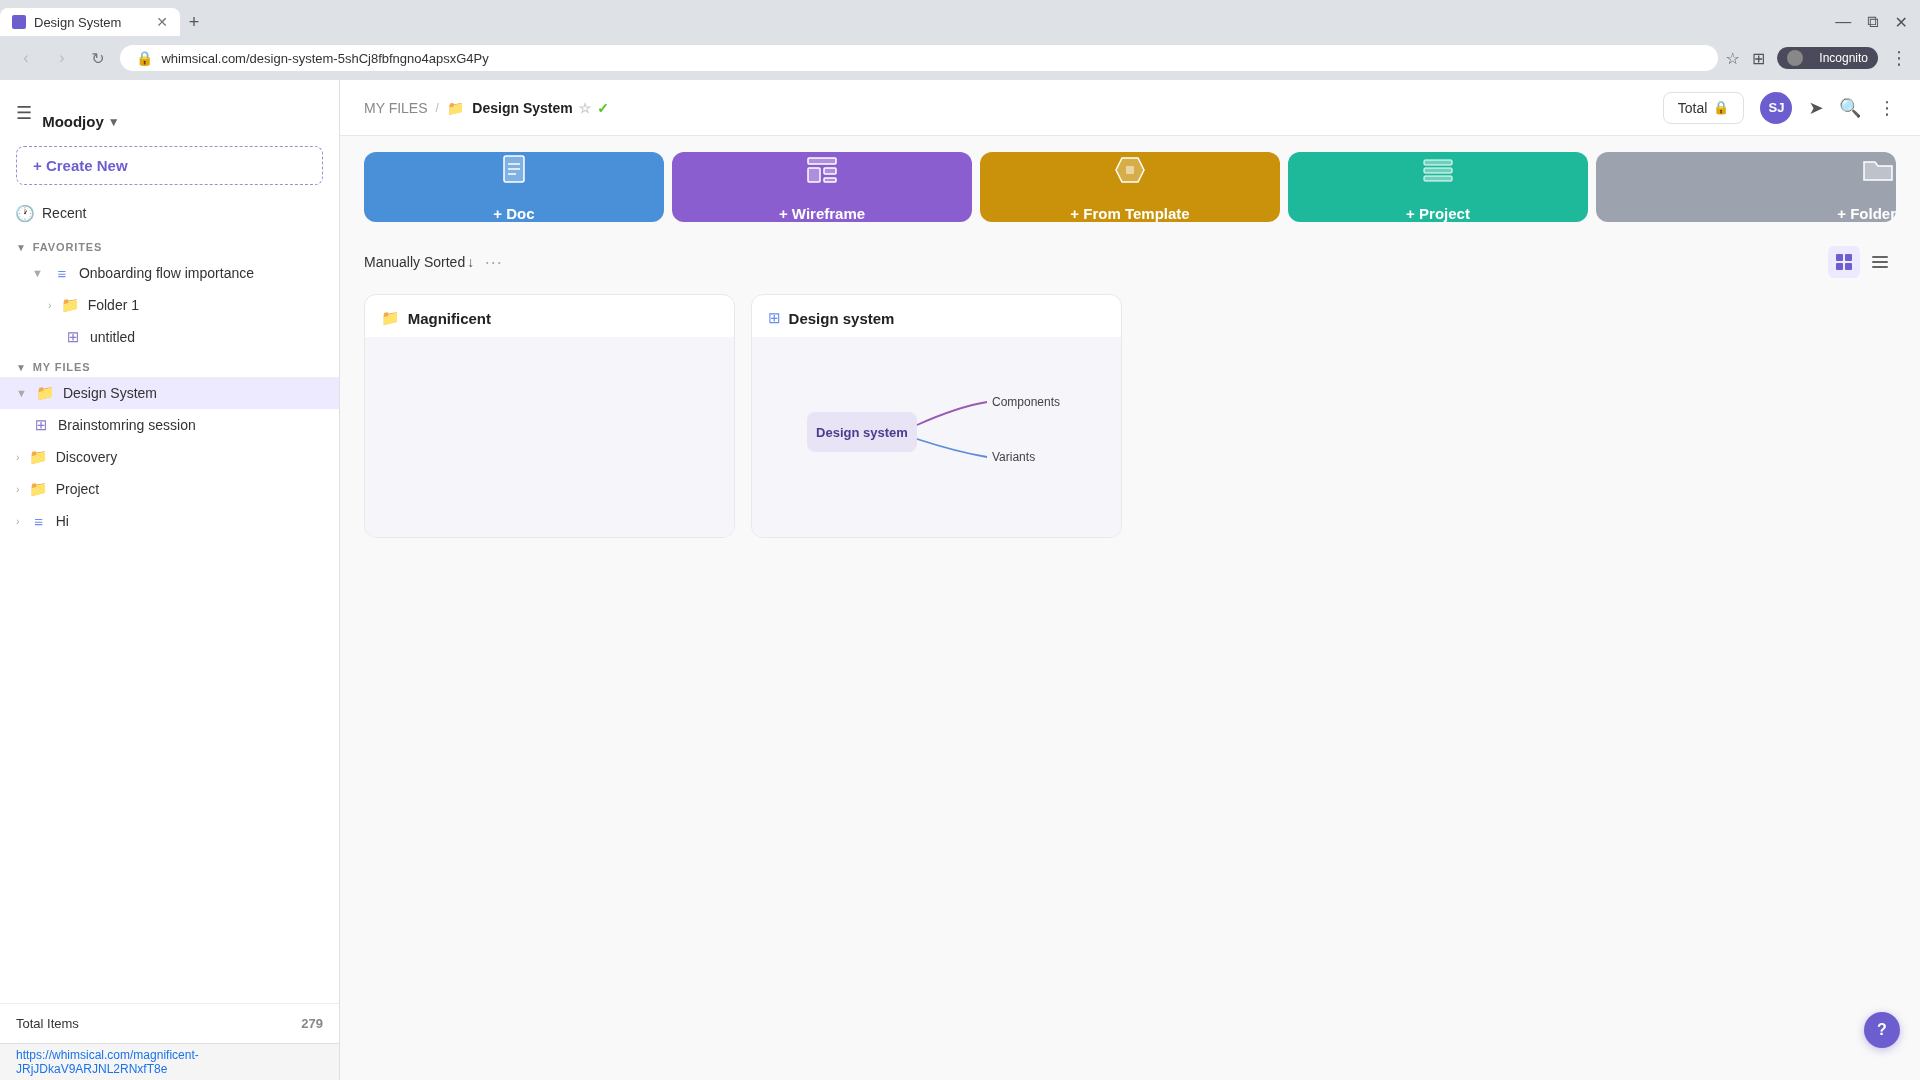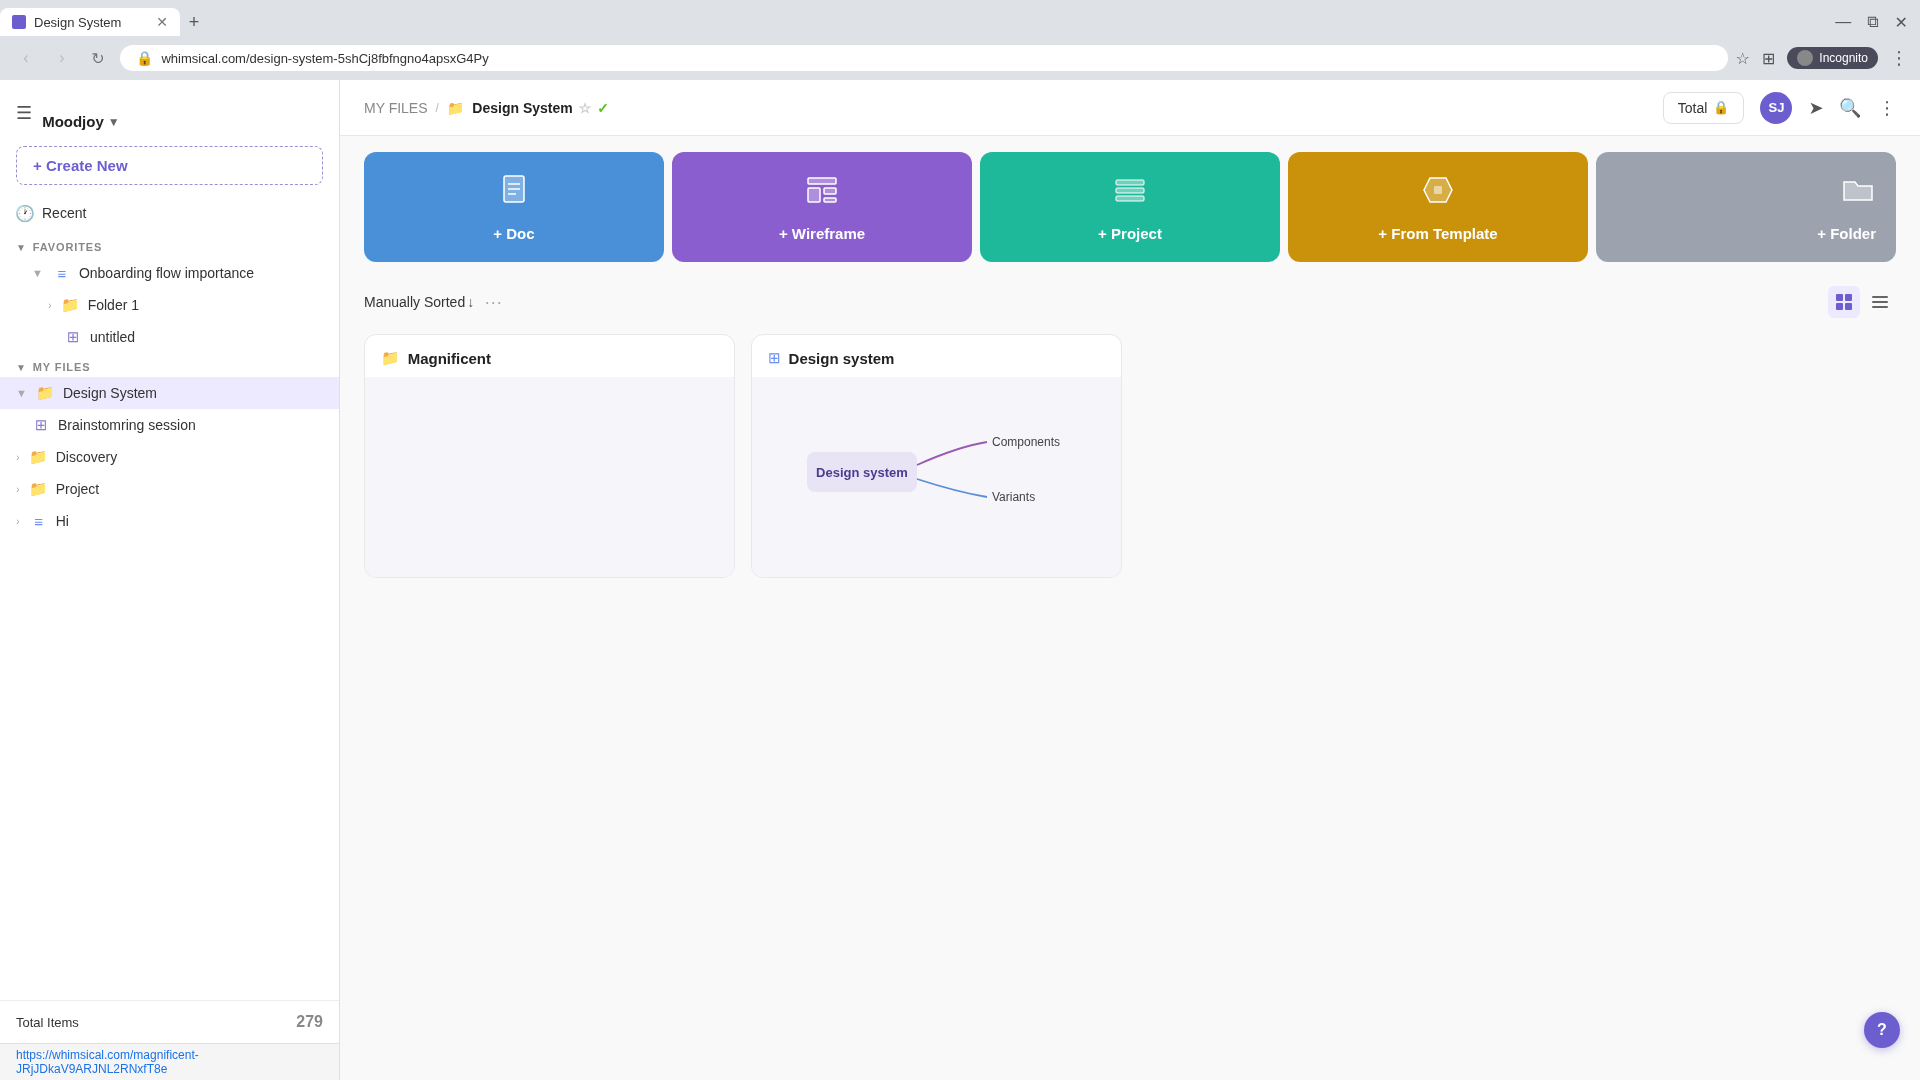--- a/index.html
+++ b/index.html
@@ -15,21 +15,21 @@
     .tab-controls { margin-left: auto; display: flex; align-items: center; gap: 16px; padding-right: 12px; }
     .tab-ctrl-btn { font-size: 16px; color: #555; cursor: pointer; }
 
     .address-bar { display: flex; align-items: center; padding: 6px 12px; gap: 8px; background: #dee1e6; height: 44px; }
     .nav-btn { width: 28px; height: 28px; display: flex; align-items: center; justify-content: center; color: #777; font-size: 16px; cursor: pointer; }
     .nav-btn.disabled { color: #bbb; cursor: default; }
     .url-bar { flex: 1; background: #fff; border-radius: 20px; padding: 5px 16px; font-size: 13px; color: #333; display: flex; align-items: center; gap: 8px; }
     .url-text { flex: 1; }
     .address-right { display: flex; align-items: center; gap: 12px; }
     .addr-btn { font-size: 16px; color: #555; cursor: pointer; }
-    .incognito-badge { background: #4a4a5a; color: #fff; border-radius: 12px; padding: 3px 10px; font-size: 12px; display: flex; align-items: center; gap: 6px; }
+    .incognito-badge { background: #4a4a5a; color: #fff; border-radius: 12px; padding: 3px 10px; font-size: 12px; display: flex; align-items: center; gap: 16px; }
     .incognito-icon { width: 16px; height: 16px; background: #888; border-radius: 50%; display: inline-block; }
     .menu-dots { font-size: 18px; color: #555; cursor: pointer; }
 
     
     .app { display: flex; flex: 1; overflow: hidden; }
 
     
     .sidebar { width: 340px; background: #fff; display: flex; flex-direction: column; border-right: 1px solid #e0e0e0; overflow-y: auto; flex-shrink: 0; }
     .sidebar-header { padding: 16px 16px 8px; display: flex; align-items: center; gap: 10px; }
     .sidebar-menu-icon { color: #555; font-size: 18px; cursor: pointer; }
@@ -50,21 +50,21 @@
     .sidebar-sub-item { padding-left: 32px; }
     .sidebar-sub-sub-item { padding-left: 48px; }
 
     .folder-icon { color: #8b7fcc; font-size: 15px; }
     .doc-icon { color: #6c8fef; font-size: 15px; }
     .board-icon { color: #8b7fcc; font-size: 15px; }
 
     .expand-chevron { color: #aaa; font-size: 11px; margin-right: 2px; }
 
     .sidebar-footer { margin-top: auto; padding: 12px 16px; border-top: 1px solid #eee; display: flex; align-items: center; justify-content: space-between; font-size: 13px; color: #333; }
-    .total-count { font-size: 16px; color: #888; font-weight: 600; }
+    .total-count { font-size: 13px; color: #888; font-weight: 600; }
 
     .status-bar { padding: 4px 16px; font-size: 12px; color: #1a73e8; background: #f5f5f5; border-top: 1px solid #e0e0e0; }
 
     
     .main { flex: 1; display: flex; flex-direction: column; overflow: hidden; background: #f9f9f9; }
 
     .main-header { background: #fff; padding: 0 24px; display: flex; align-items: center; justify-content: space-between; height: 56px; border-bottom: 1px solid #e8e8e8; }
     .breadcrumb { display: flex; align-items: center; gap: 8px; font-size: 14px; }
     .breadcrumb-link { color: #888; cursor: pointer; }
     .breadcrumb-sep { color: #bbb; font-size: 12px; }
@@ -76,21 +76,21 @@
     .header-actions { display: flex; align-items: center; gap: 16px; }
     .share-btn { display: flex; align-items: center; gap: 6px; padding: 7px 14px; border-radius: 8px; border: 1px solid #e0e0e0; background: #fff; font-size: 14px; color: #333; cursor: pointer; font-weight: 500; }
     .share-btn .lock-icon { font-size: 13px; color: #666; }
     .avatar { width: 32px; height: 32px; border-radius: 50%; background: #6c5ecf; color: #fff; display: flex; align-items: center; justify-content: center; font-size: 13px; font-weight: 700; cursor: pointer; }
     .send-icon { color: #555; font-size: 18px; cursor: pointer; }
     .search-icon-btn { color: #555; font-size: 18px; cursor: pointer; }
     .more-icon { color: #555; font-size: 18px; cursor: pointer; }
 
     
     .create-buttons { display: flex; gap: 0; padding: 16px 24px; background: #f9f9f9; }
-    .create-card { display: flex; flex-direction: column; align-items: center; justify-content: center; gap: 10px; padding: 20px; border-radius: 12px; cursor: pointer; min-width: 160px; flex: 1; margin: 0 4px; }
+    .create-card { display: flex; flex-direction: column; align-items: center; justify-content: center; gap: 10px; border-radius: 12px; cursor: pointer; min-width: 160px; flex: 1; margin: 0 4px; }
     .create-card:first-child { margin-left: 0; }
     .create-card:last-child { margin-right: 0; align-items: flex-end; }
     .create-card-icon { font-size: 28px; color: #fff; }
     .create-card-label { font-size: 15px; font-weight: 600; color: #fff; }
 
     .card-doc { background: #4a90d9; border-radius: 12px; }
     .card-board { background: #7b5ec7; border-radius: 12px; }
     .card-wireframe { background: #8b5ecf; border-radius: 12px; }
     .card-project { background: #1eb89a; border-radius: 12px; }
     .card-template { background: #d4a017; border-radius: 12px; }
@@ -279,38 +279,38 @@
         <div class="create-card-icon">
           <svg width="36" height="36" viewBox="0 0 36 36" fill="none">
             <rect x="4" y="6" width="28" height="6" rx="1" fill="rgba(255,255,255,0.3)" stroke="white" stroke-width="1.5"></rect>
             <rect x="4" y="16" width="12" height="14" rx="1" fill="rgba(255,255,255,0.3)" stroke="white" stroke-width="1.5"></rect>
             <rect x="20" y="16" width="12" height="6" rx="1" fill="rgba(255,255,255,0.3)" stroke="white" stroke-width="1.5"></rect>
             <rect x="20" y="26" width="12" height="4" rx="1" fill="rgba(255,255,255,0.3)" stroke="white" stroke-width="1.5"></rect>
           </svg>
         </div>
         <span class="create-card-label">+ Wireframe</span>
       </div>
+      <div class="create-card card-template" style="background:#c9920a;">
+        <div class="create-card-icon">
+          <svg width="36" height="36" viewBox="0 0 36 36" fill="none">
+            <polygon points="10,6 26,6 32,18 26,30 10,30 4,18" fill="rgba(255,255,255,0.25)" stroke="white" stroke-width="1.5"></polygon>
+            <rect x="14" y="14" width="8" height="8" rx="1" fill="rgba(255,255,255,0.5)"></rect>
+          </svg>
+        </div>
+        <span class="create-card-label">+ From Template</span>
+      </div>
       <div class="create-card card-project">
         <div class="create-card-icon">
           <svg width="36" height="36" viewBox="0 0 36 36" fill="none">
             <rect x="4" y="8" width="28" height="5" rx="1" fill="rgba(255,255,255,0.35)" stroke="white" stroke-width="1"></rect>
             <rect x="4" y="16" width="28" height="5" rx="1" fill="rgba(255,255,255,0.35)" stroke="white" stroke-width="1"></rect>
             <rect x="4" y="24" width="28" height="5" rx="1" fill="rgba(255,255,255,0.35)" stroke="white" stroke-width="1"></rect>
           </svg>
         </div>
         <span class="create-card-label">+ Project</span>
-      </div>
-      <div class="create-card card-template" style="background:#c9920a;">
-        <div class="create-card-icon">
-          <svg width="36" height="36" viewBox="0 0 36 36" fill="none">
-            <polygon points="10,6 26,6 32,18 26,30 10,30 4,18" fill="rgba(255,255,255,0.25)" stroke="white" stroke-width="1.5"></polygon>
-            <rect x="14" y="14" width="8" height="8" rx="1" fill="rgba(255,255,255,0.5)"></rect>
-          </svg>
-        </div>
-        <span class="create-card-label">+ From Template</span>
       </div>
       <div class="create-card card-folder">
         <div class="create-card-icon">
           <svg width="36" height="36" viewBox="0 0 36 36" fill="none">
             <path d="M4 10 L4 28 L32 28 L32 14 L18 14 L15 10 Z" fill="rgba(255,255,255,0.35)" stroke="white" stroke-width="1.5"></path>
           </svg>
         </div>
         <span class="create-card-label">+ Folder</span>
       </div>
     </div>

